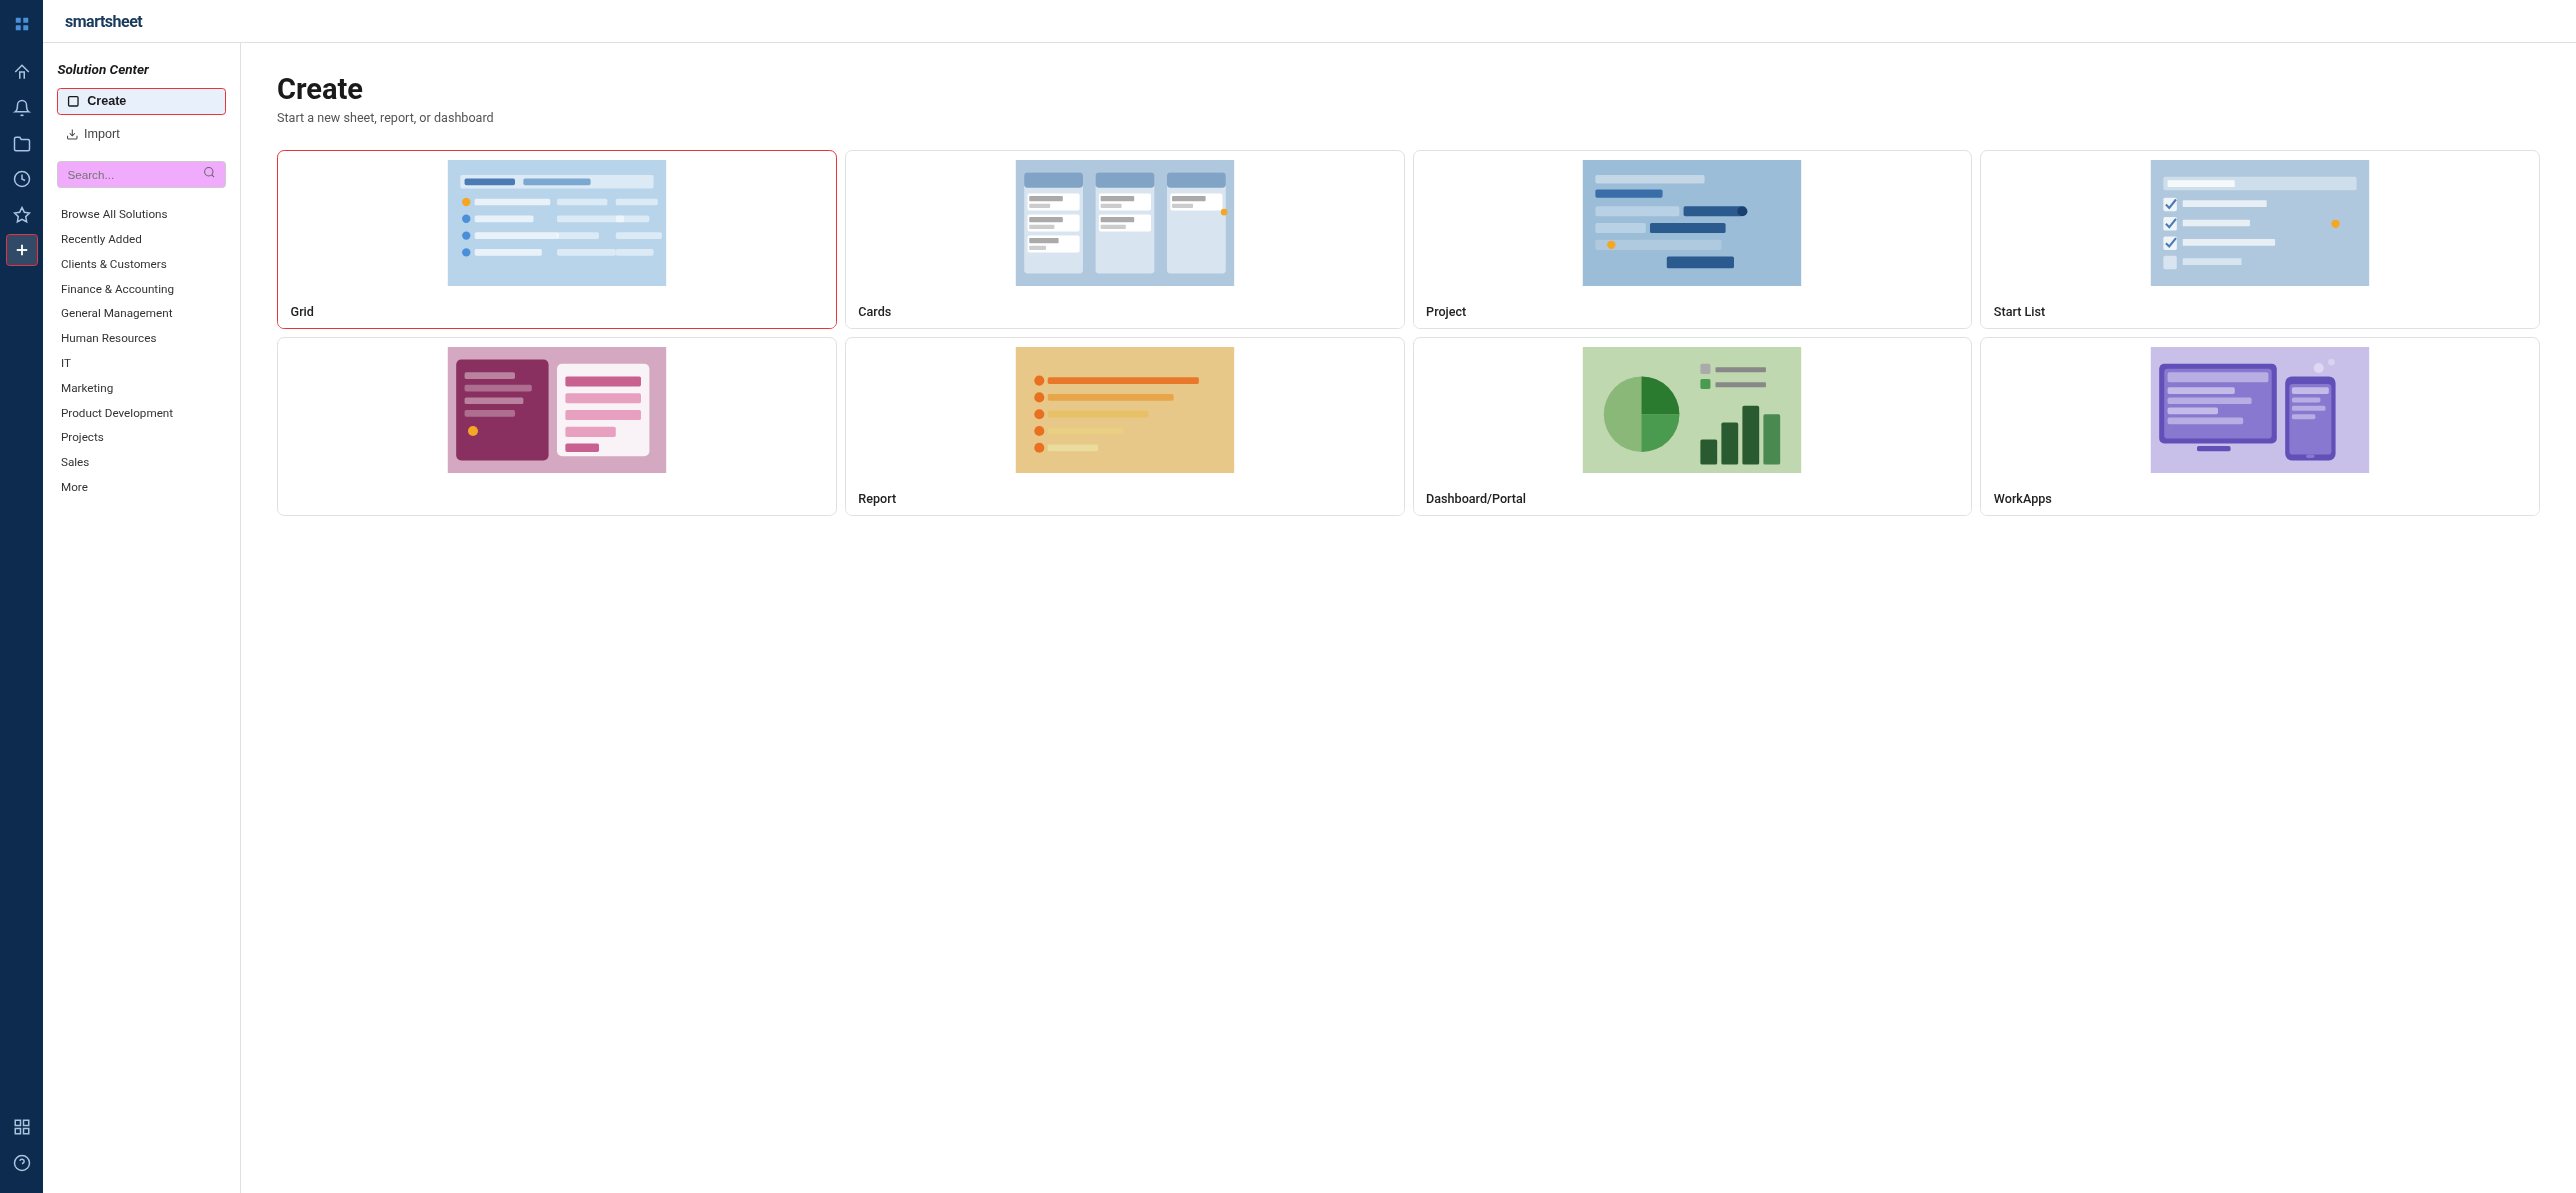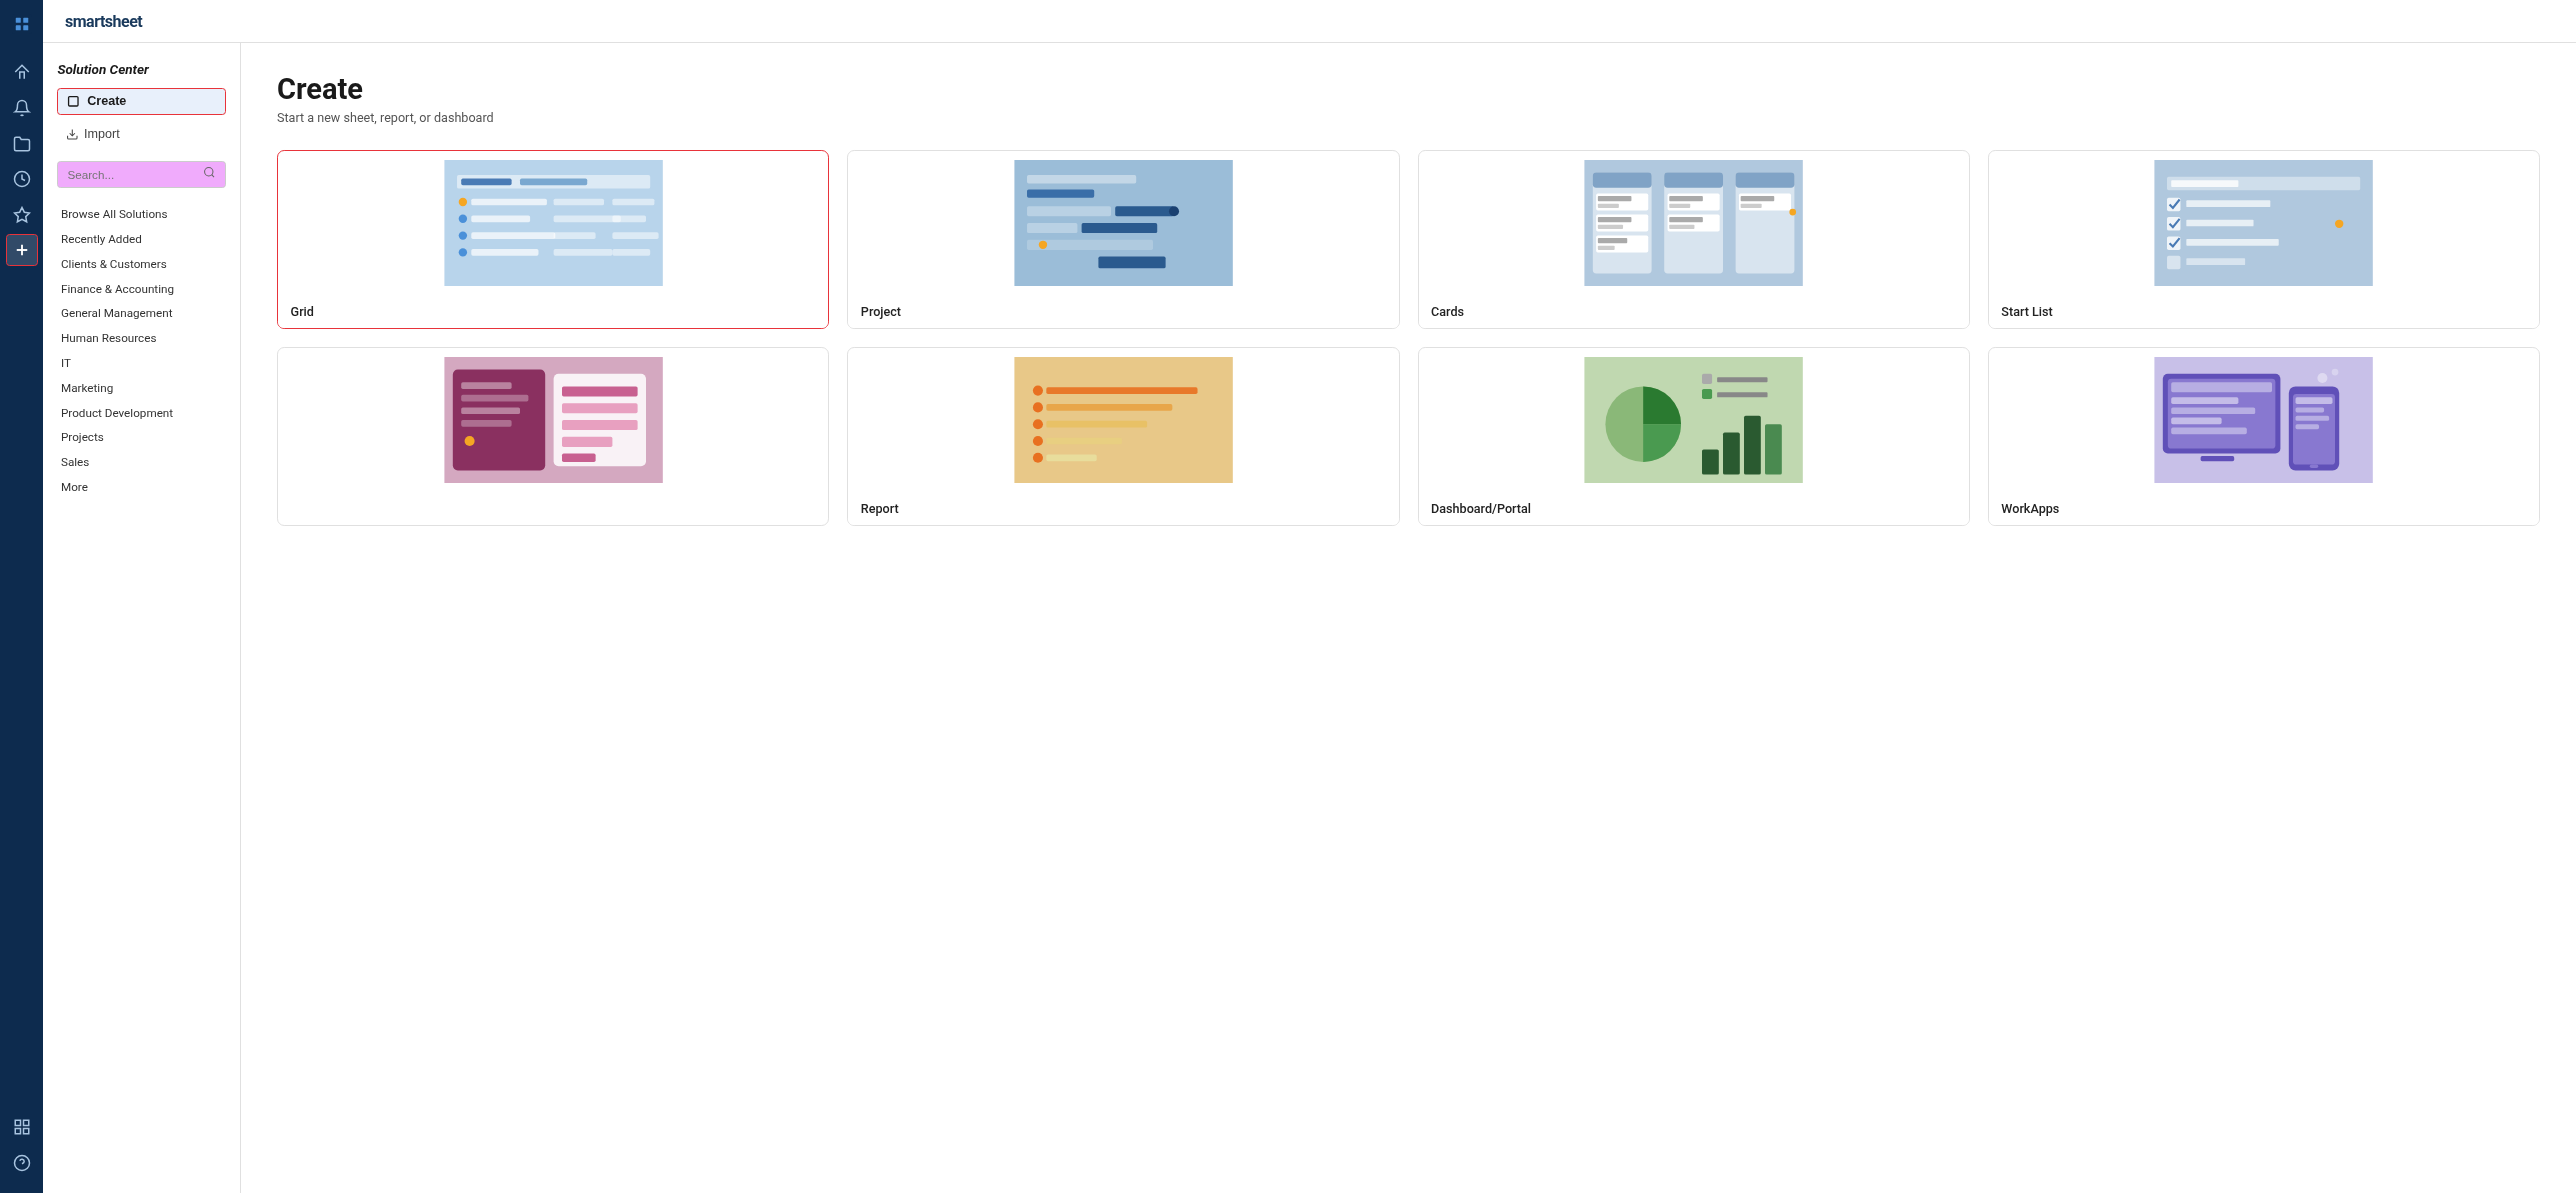--- a/index.html
+++ b/index.html
@@ -120,21 +120,21 @@
     .main-subtitle {
       font-size: 12.6px;
       color: #555;
       margin-bottom: 25px;
     }
 
     
     .cards-grid {
       display: grid;
       grid-template-columns: repeat(4, 1fr);
-      gap: 18px;
+      gap: 8px;
     }
     .card {
       border-radius: 7.2px;
       overflow: hidden;
       border: 0.9px solid #e0e0e0;
       cursor: pointer;
       background: #fff;
       transition: box-shadow 0.2s;
     }
     .card.selected {
@@ -341,42 +341,20 @@
         <rect x="32" y="106" width="80" height="8" rx="2" fill="rgba(255,255,255,0.7)"></rect>
         <rect x="130" y="106" width="70" height="8" rx="2" fill="rgba(255,255,255,0.5)"></rect>
         <rect x="200" y="106" width="45" height="8" rx="2" fill="rgba(255,255,255,0.5)"></rect>
       </svg>
             </div>
             <div class="card-label">Grid</div>
           </div>
           <div class="card">
             <div class="card-image">
               <svg viewBox="0 0 260 150" xmlns="http://www.w3.org/2000/svg" style="width:90%;height:126px">
-        <rect width="260" height="150" fill="#9bbdd8"></rect>
-        <rect x="15" y="18" width="130" height="10" rx="2" fill="rgba(255,255,255,0.4)"></rect>
-        <rect x="15" y="35" width="80" height="10" rx="2" fill="#3a6ea8"></rect>
-
-        <rect x="15" y="55" width="100" height="12" rx="2" fill="rgba(255,255,255,0.3)"></rect>
-        <rect x="120" y="55" width="70" height="12" rx="2" fill="#2a5a8e"></rect>
-        <circle cx="190" cy="61" r="6" fill="#1a4070"></circle>
-
-        <rect x="15" y="75" width="60" height="12" rx="2" fill="rgba(255,255,255,0.3)"></rect>
-        <rect x="80" y="75" width="90" height="12" rx="2" fill="#2a5a8e"></rect>
-
-        <rect x="15" y="95" width="150" height="12" rx="2" fill="rgba(255,255,255,0.2)"></rect>
-        <circle cx="34" cy="101" r="5" fill="#f5a623"></circle>
-
-        <rect x="100" y="115" width="80" height="14" rx="2" fill="#2a5a8e"></rect>
-      </svg>
-            </div>
-            <div class="card-label">Project</div>
-          </div>
-          <div class="card">
-            <div class="card-image">
-              <svg viewBox="0 0 260 150" xmlns="http://www.w3.org/2000/svg" style="width:90%;height:126px">
         <rect width="260" height="150" fill="#b0c8de"></rect>
 
         <rect x="10" y="15" width="70" height="120" rx="4" fill="rgba(255,255,255,0.5)"></rect>
         <rect x="10" y="15" width="70" height="18" rx="4" fill="rgba(70,120,170,0.6)"></rect>
         <rect x="14" y="40" width="62" height="20" rx="2" fill="white"></rect>
         <rect x="14" y="65" width="62" height="20" rx="2" fill="white"></rect>
         <rect x="14" y="90" width="62" height="20" rx="2" fill="white"></rect>
         <rect x="16" y="43" width="40" height="6" rx="1" fill="#aaa"></rect>
         <rect x="16" y="52" width="25" height="5" rx="1" fill="#ccc"></rect>
         <rect x="16" y="68" width="40" height="6" rx="1" fill="#aaa"></rect>
@@ -399,20 +377,42 @@
         <rect x="186" y="43" width="40" height="6" rx="1" fill="#aaa"></rect>
         <rect x="186" y="52" width="25" height="5" rx="1" fill="#ccc"></rect>
         <circle cx="248" cy="62" r="4" fill="#f5a623"></circle>
       </svg>
             </div>
             <div class="card-label">Cards</div>
           </div>
           <div class="card">
             <div class="card-image">
               <svg viewBox="0 0 260 150" xmlns="http://www.w3.org/2000/svg" style="width:90%;height:126px">
+        <rect width="260" height="150" fill="#9bbdd8"></rect>
+        <rect x="15" y="18" width="130" height="10" rx="2" fill="rgba(255,255,255,0.4)"></rect>
+        <rect x="15" y="35" width="80" height="10" rx="2" fill="#3a6ea8"></rect>
+
+        <rect x="15" y="55" width="100" height="12" rx="2" fill="rgba(255,255,255,0.3)"></rect>
+        <rect x="120" y="55" width="70" height="12" rx="2" fill="#2a5a8e"></rect>
+        <circle cx="190" cy="61" r="6" fill="#1a4070"></circle>
+
+        <rect x="15" y="75" width="60" height="12" rx="2" fill="rgba(255,255,255,0.3)"></rect>
+        <rect x="80" y="75" width="90" height="12" rx="2" fill="#2a5a8e"></rect>
+
+        <rect x="15" y="95" width="150" height="12" rx="2" fill="rgba(255,255,255,0.2)"></rect>
+        <circle cx="34" cy="101" r="5" fill="#f5a623"></circle>
+
+        <rect x="100" y="115" width="80" height="14" rx="2" fill="#2a5a8e"></rect>
+      </svg>
+            </div>
+            <div class="card-label">Project</div>
+          </div>
+          <div class="card">
+            <div class="card-image">
+              <svg viewBox="0 0 260 150" xmlns="http://www.w3.org/2000/svg" style="width:90%;height:126px">
         <rect width="260" height="150" fill="#b0c8de"></rect>
 
         <rect x="15" y="20" width="230" height="16" rx="2" fill="rgba(255,255,255,0.4)"></rect>
         <rect x="20" y="24" width="80" height="8" rx="1" fill="rgba(255,255,255,0.8)"></rect>
 
         <rect x="15" y="45" width="16" height="16" rx="2" fill="rgba(255,255,255,0.8)"></rect>
         <polyline points="18,53 22,57 30,47" stroke="#4a7bb5" stroke-width="2.5" fill="none"></polyline>
         <rect x="38" y="48" width="100" height="8" rx="1" fill="rgba(255,255,255,0.7)"></rect>
 
         <rect x="15" y="68" width="16" height="16" rx="2" fill="rgba(255,255,255,0.8)"></rect>

